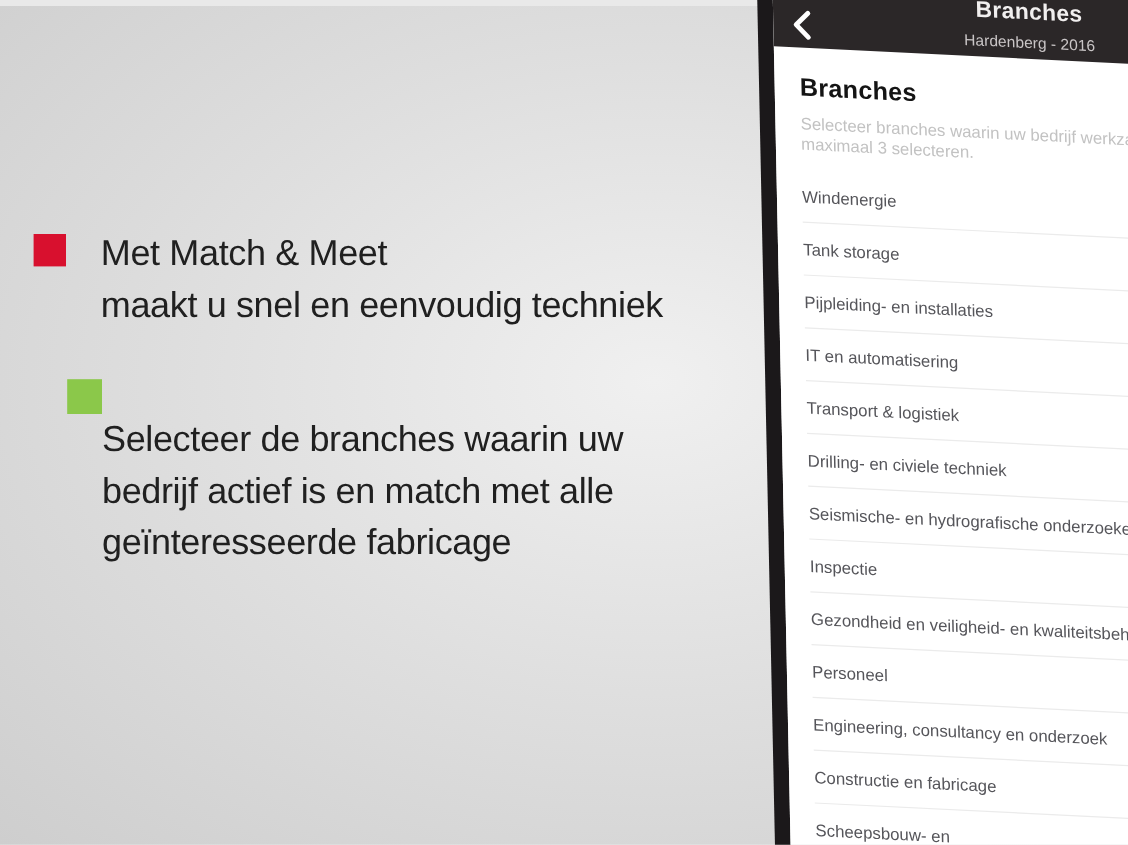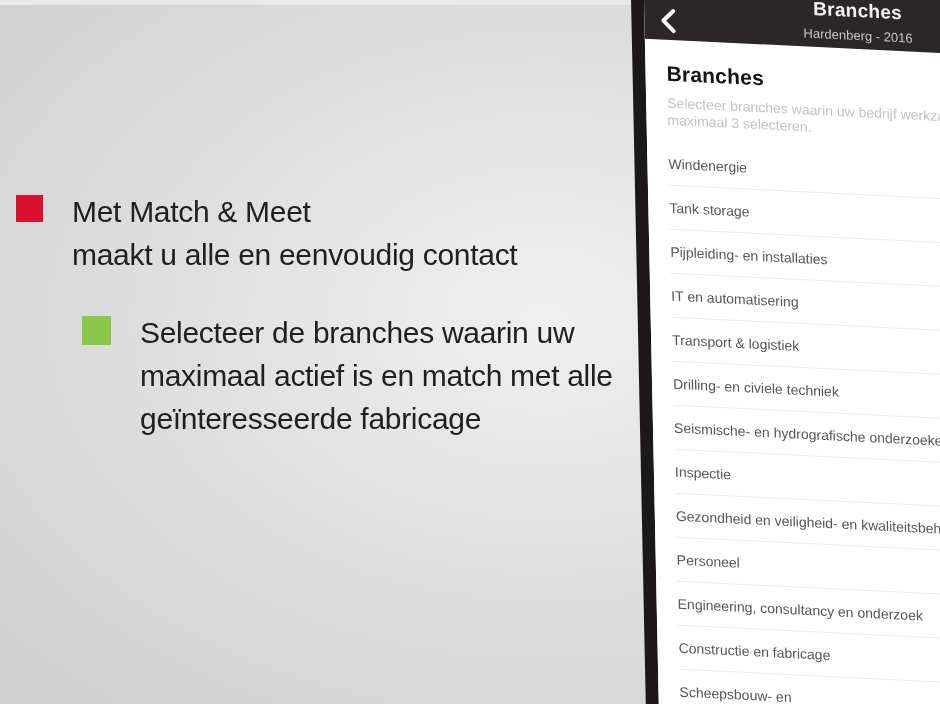--- a/index.html
+++ b/index.html
@@ -11,22 +11,22 @@
     background: radial-gradient(ellipse 900px 620px at 58% 45%, #f0f0f0 0%, #dfdfdf 42%, #c9c9c9 100%);
   }
   
   .top-strip {
     position: absolute; top: 0; left: 0; width: 632px; height: 5px;
     background: #e9e9e9;
   }
   
   .slide { position: absolute; inset: 0; width: 632px; height: 704px; }
   .bullet-row { position: absolute; display: flex; align-items: flex-start; }
-  .bullet-row.first  { left: 16px; top: 190px; }
-  .bullet-row.second { left: 82px; top: 311px; }
+  .bullet-row.first  { left: 28px; top: 190px; }
+  .bullet-row.second { left: 56px; top: 311px; flex-direction: column; }
   .bullet-marker { flex: 0 0 auto; margin-top: 5px; }
   .bullet-marker.red   { width: 27px; height: 27px; }
   .bullet-marker.green { width: 29px; height: 29px; }
   .bullet-text {
     margin-left: 29px;
     font-size: 30px;
     line-height: 43px;
     color: #202020;
     letter-spacing: -0.3px;
     white-space: nowrap;
@@ -81,29 +81,29 @@
 <body>
 
 <div class="top-strip"></div>
 
 <div class="slide">
 
   <div class="bullet-row first">
     <div class="bullet-marker red" style="background:#d8102e;"></div>
     <div class="bullet-text">
       <div>Met Match &amp; Meet</div>
-      <div>maakt u alle en eenvoudig contact</div>
+      <div>maakt u snel en eenvoudig techniek</div>
     </div>
   </div>
 
   <div class="bullet-row second">
     <div class="bullet-marker green" style="background:#8bc84a;"></div>
     <div class="bullet-text">
       <div>Selecteer de branches waarin uw</div>
-      <div>maximaal actief is en match met alle</div>
+      <div>bedrijf actief is en match met alle</div>
       <div>geïnteresseerde fabricage</div>
     </div>
   </div>
 
 </div>
 
 <div class="phone">
   <div class="phone-edge"></div>
   <div class="phone-screen">
 

